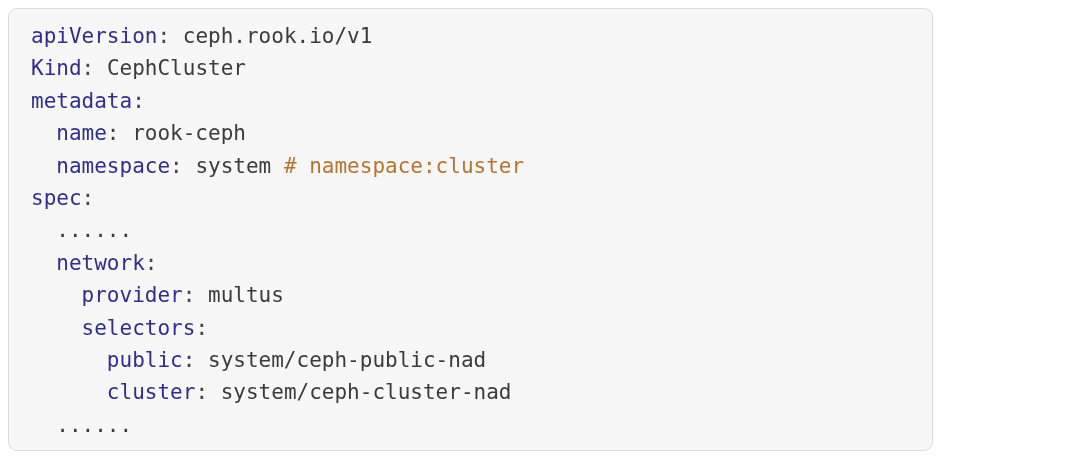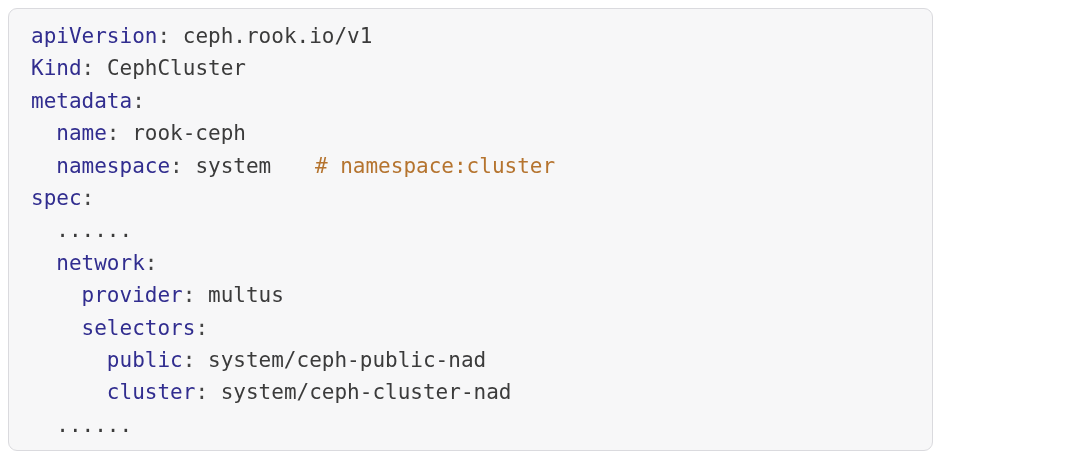--- a/index.html
+++ b/index.html
@@ -33,20 +33,20 @@
     font-size: 21px;
     line-height: 32.4px;
     white-space: pre;
   }
   .code-line {
     white-space: pre;
   }
   .tok-key     { color: var(--tok-key, #312d8f); }
   .tok-punct   { color: var(--tok-punct, #454545); }
   .tok-value   { color: var(--tok-value, #3b3b3b); }
-  .tok-comment { color: var(--tok-comment, #b5742f); margin-left: 31px; }
+  .tok-comment { color: var(--tok-comment, #b5742f); }
 </style>
 </head>
 <body>
 
 <div class="page">
   <pre class="code-block" id="code-block"><div class="code-line"><span class="tok-key">apiVersion</span><span class="tok-punct">: </span><span class="tok-value">ceph.rook.io/v1</span></div><div class="code-line"><span class="tok-key">Kind</span><span class="tok-punct">: </span><span class="tok-value">CephCluster</span></div><div class="code-line"><span class="tok-key">metadata</span><span class="tok-punct">:</span></div><div class="code-line"><span class="tok-key">  name</span><span class="tok-punct">: </span><span class="tok-value">rook-ceph</span></div><div class="code-line"><span class="tok-key">  namespace</span><span class="tok-punct">: </span><span class="tok-value">system </span><span class="tok-comment"># namespace:cluster</span></div><div class="code-line"><span class="tok-key">spec</span><span class="tok-punct">:</span></div><div class="code-line"><span class="tok-value">  ......</span></div><div class="code-line"><span class="tok-key">  network</span><span class="tok-punct">:</span></div><div class="code-line"><span class="tok-key">    provider</span><span class="tok-punct">: </span><span class="tok-value">multus</span></div><div class="code-line"><span class="tok-key">    selectors</span><span class="tok-punct">:</span></div><div class="code-line"><span class="tok-key">      public</span><span class="tok-punct">: </span><span class="tok-value">system/ceph-public-nad</span></div><div class="code-line"><span class="tok-key">      cluster</span><span class="tok-punct">: </span><span class="tok-value">system/ceph-cluster-nad</span></div><div class="code-line"><span class="tok-value">  ......</span></div></pre>
 </div>
 
 </body></html>

